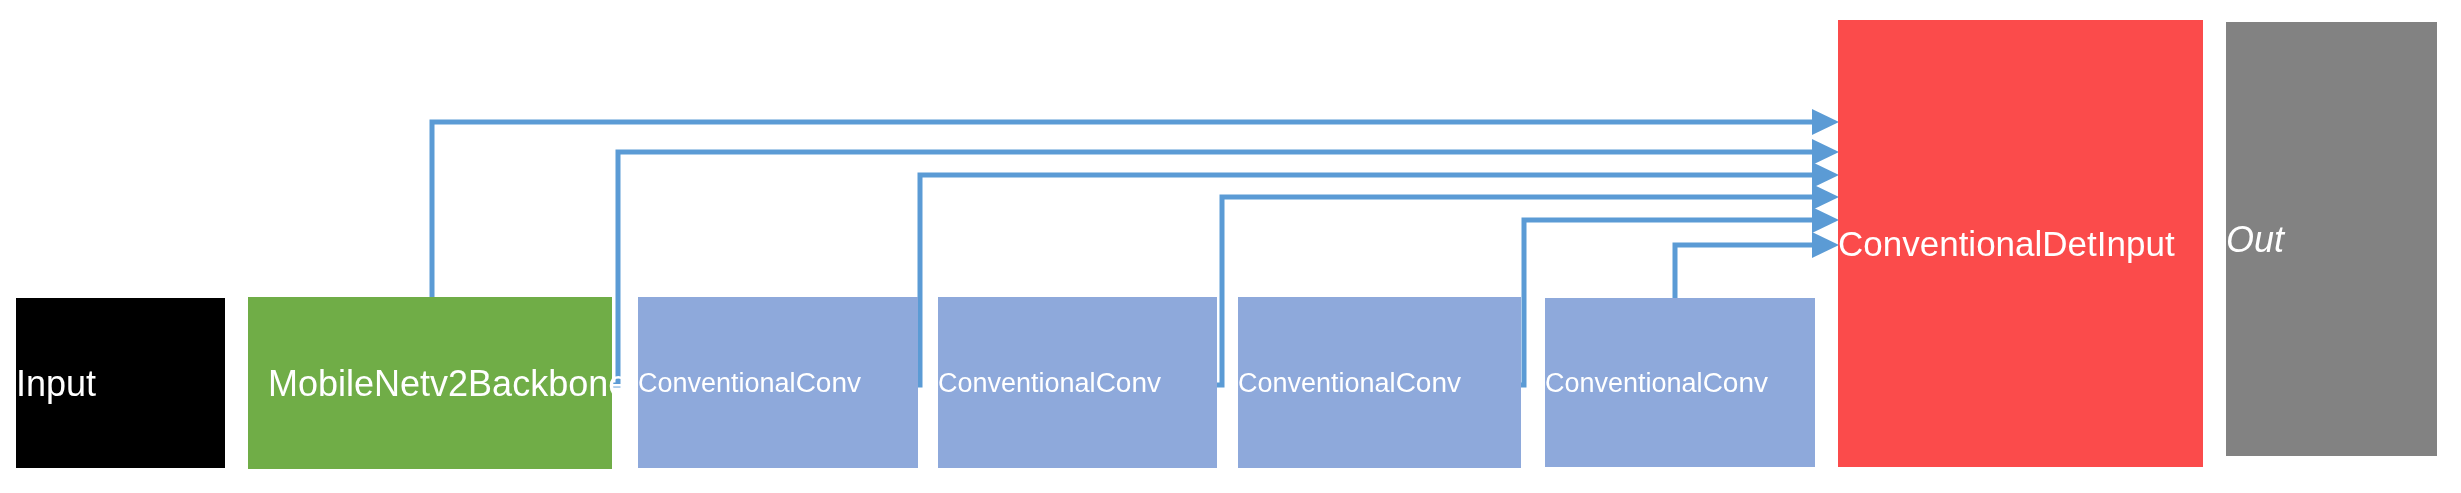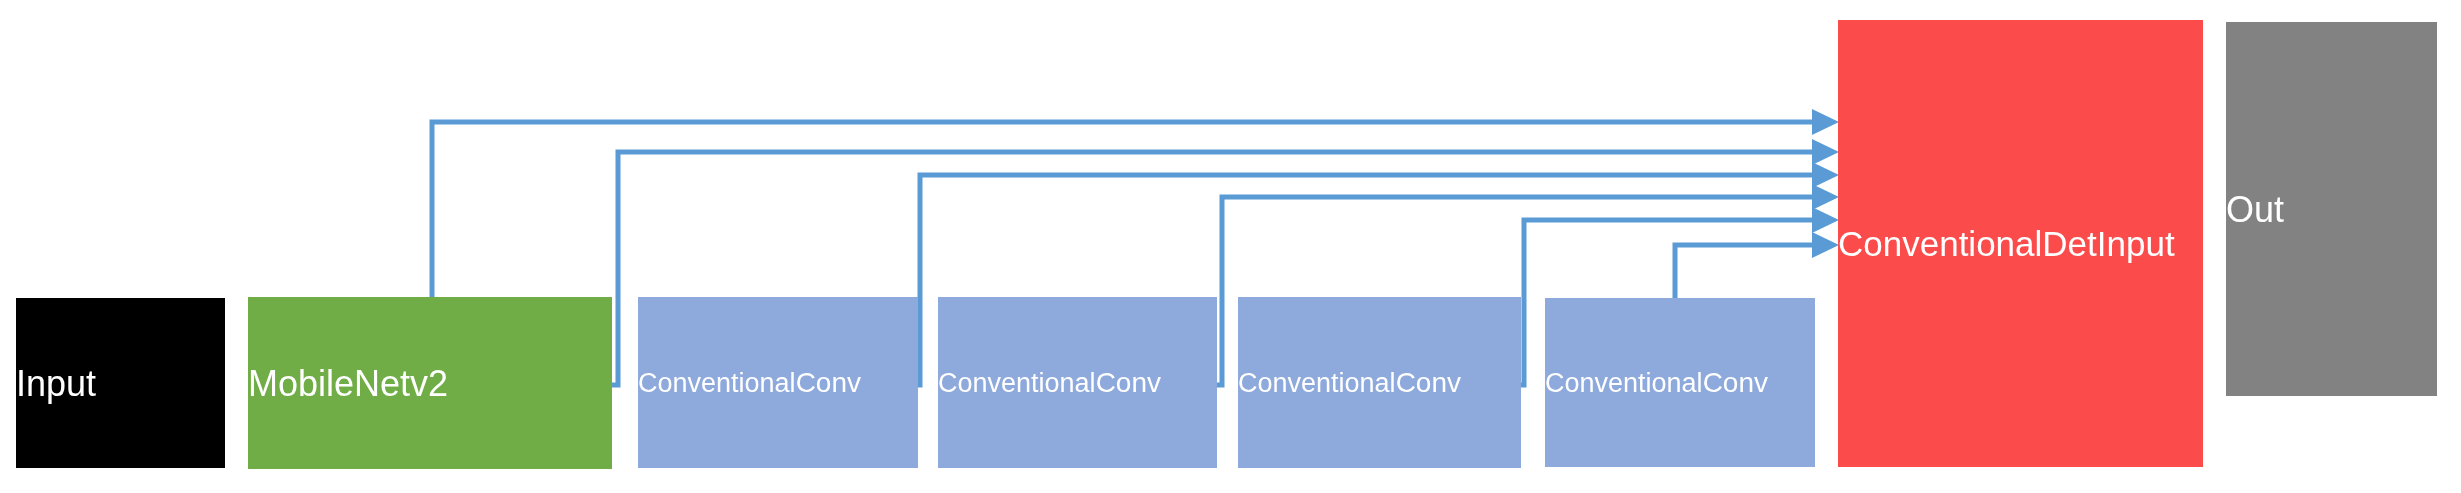--- a/index.html
+++ b/index.html
@@ -28,27 +28,27 @@
     box-sizing: border-box;
   }
   .label { white-space: nowrap; }
   .lbl-36 { font-size: 36px; line-height: 59px; }
   .lbl-sm { font-size: 27px; line-height: 48px; }
   .lbl-lg { font-size: 28px; line-height: 54px; }
   .lbl-det { font-size: 35px; line-height: 57px; }
 
   
   #box-input    { left: 16px;   top: 298px; width: 209px; height: 170px; background: #7030A0; }
-  #box-backbone { left: 248px;  top: 297px; width: 364px; height: 172px; background: #70AD47; }
+  #box-backbone { left: 248px;  top: 297px; width: 364px; height: 172px; background: #70AD47; padding-left: 20px; }
   #box-conv1    { left: 638px;  top: 297px; width: 280px; height: 171px; background: #8EA9DB; }
   #box-conv2    { left: 938px;  top: 297px; width: 279px; height: 171px; background: #8EA9DB; }
   #box-conv3    { left: 1238px; top: 297px; width: 283px; height: 171px; background: #8EA9DB; }
   #box-conv4    { left: 1545px; top: 298px; width: 270px; height: 169px; background: #8EA9DB; }
   #box-det      { left: 1838px; top: 20px;  width: 365px; height: 447px; background: #FB4B4B; }
-  #box-out      { left: 2226px; top: 22px;  width: 211px; height: 374px; background: #828282; }
+  #box-out      { left: 2226px; top: 22px;  width: 211px; height: 434px; background: #828282; font-style: italic; }
 </style>
 </head>
 <body>
 
 <div id="canvas">
 
   <svg id="edges-svg" viewBox="0 0 2461 493" xmlns="http://www.w3.org/2000/svg">
       <polyline points="432,297 432,122 1812,122" fill="none" stroke="#5B9BD5" stroke-width="5" stroke-linejoin="miter"></polyline>
       <polygon points="1812,109 1839,122 1812,135" fill="#5B9BD5"></polygon>
       <polyline points="611,385 618,385 618,152 1812,152" fill="none" stroke="#5B9BD5" stroke-width="5" stroke-linejoin="miter"></polyline>
@@ -62,20 +62,21 @@
       <polyline points="1675,298 1675,245 1812,245" fill="none" stroke="#5B9BD5" stroke-width="5" stroke-linejoin="miter"></polyline>
       <polygon points="1812,232 1839,245 1812,258" fill="#5B9BD5"></polygon>
     </svg>
 
   <div class="box" id="box-input" style="background: #000000;">
     <div class="label lbl-36">Input</div>
   </div>
 
   <div class="box" id="box-backbone" style="background: rgb(112, 173, 71);">
     <div class="label lbl-36">MobileNetv2</div>
+    <div class="label lbl-36">Backbone</div>
   </div>
 
   <div class="box" id="box-conv1" style="background: rgb(142, 169, 219);">
     <div class="label lbl-sm">Conventional</div>
     <div class="label lbl-lg">Conv</div>
   </div>
 
   <div class="box" id="box-conv2" style="background: rgb(142, 169, 219);">
     <div class="label lbl-sm">Conventional</div>
     <div class="label lbl-lg">Conv</div>

